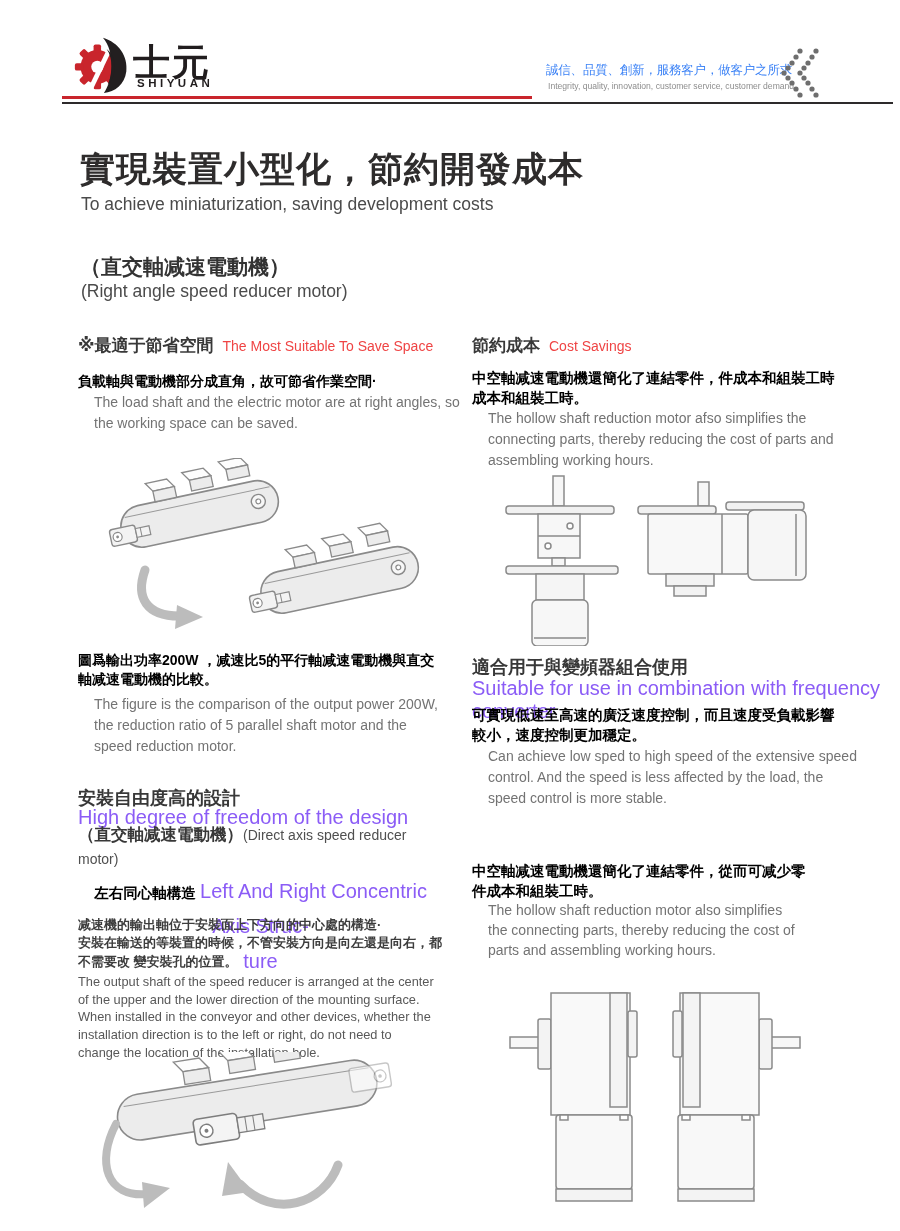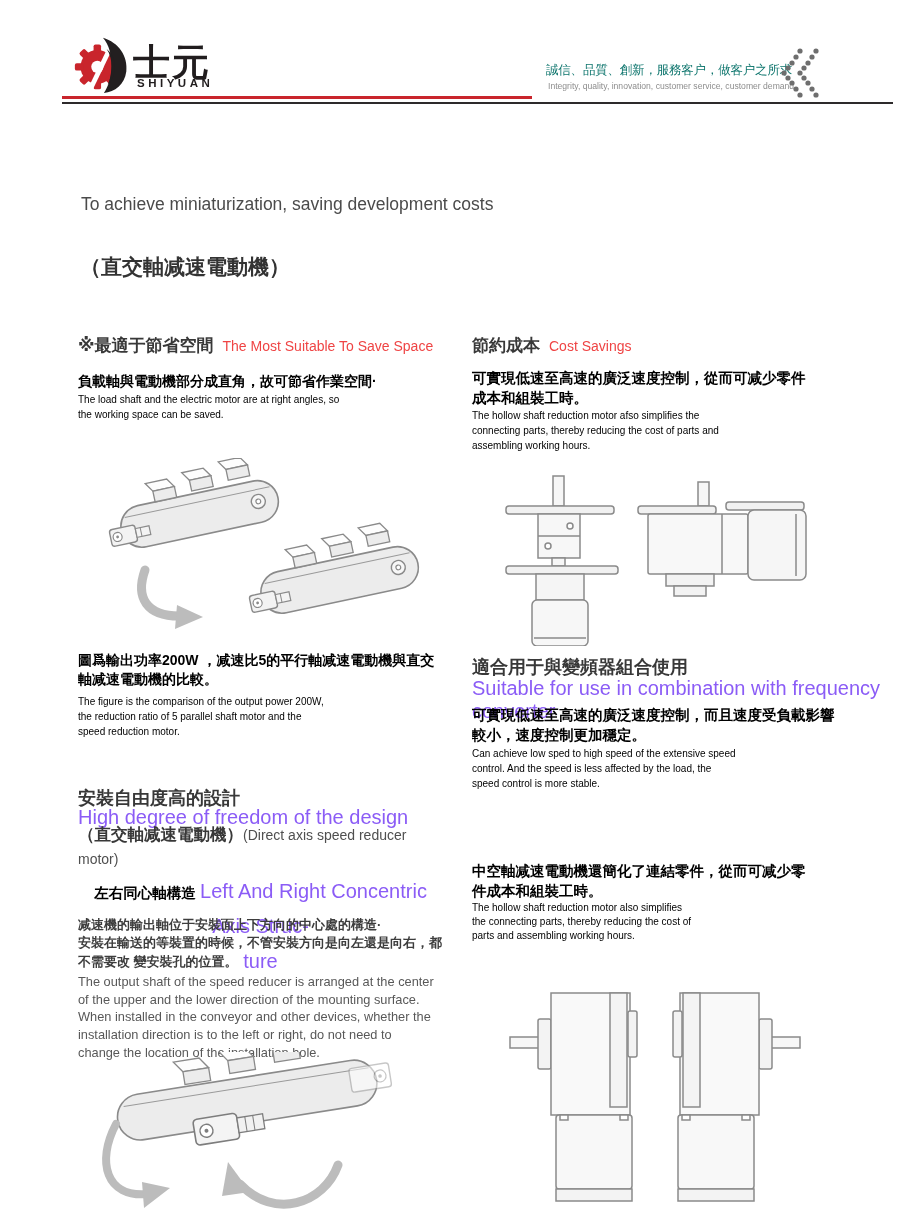--- a/index.html
+++ b/index.html
@@ -4,38 +4,38 @@
 <style>
   html,body{margin:0;padding:0;background:#fff;}
   .page{position:relative;width:900px;height:1231px;background:#fff;overflow:hidden;
         font-family:"Liberation Sans","DejaVu Sans",sans-serif;color:#3f3f3f;}
   .abs{position:absolute;}
   .pre{white-space:pre-line;}
 
   
   .logo-cn{font-size:37px;font-weight:bold;color:#211d1e;letter-spacing:2px;}
   .logo-en{font-size:11.5px;font-weight:bold;color:#211d1e;letter-spacing:3.5px;}
-  .slogan-cn{font-size:12.5px;color:#0f766e;letter-spacing:-0.2px;}
+  .slogan-cn{font-size:12.5px;color:#3b82f6;letter-spacing:-0.2px;}
   .slogan-en{font-size:8.6px;color:#8d8d8d;}
   .rule-red{background:#c9252c;height:3px;}
   .rule-black{background:#2d2a2b;height:2px;}
 
   
   .main-title-cn{font-size:35px;font-weight:bold;color:#2e2c2c;letter-spacing:1px;}
   .main-title-en{font-size:17.5px;color:#4b4b4b;}
   .sub-title-cn{font-size:21px;font-weight:bold;color:#333;}
   .sub-title-en{font-size:17.5px;color:#4b4b4b;}
 
   
   .h-cn{font-size:17px;font-weight:bold;color:#383838;}
   .h-en{font-size:14px;color:#ef4444;margin-left:9px;}
   .h2-cn{font-size:18px;font-weight:bold;color:#383838;}
   .h2-en{font-size:20px;color:#8b5cf6;}
   .body-cn{font-size:14px;font-weight:bold;color:#000000;line-height:1.35;}
-  .body-en{font-size:10px;color:#000000;line-height:1.5;}
+  .body-en{font-size:14px;color:#737373;line-height:1.5;margin-left:16px;}
   .small-cn{font-size:13px;font-weight:bold;color:#3d3d3d;line-height:1.42;}
   .small-en{font-size:12.8px;color:#585858;line-height:1.38;}
   .inline-h-cn{font-size:16.5px;font-weight:bold;color:#383838;}
   .inline-h-en{font-size:14px;color:#4f4f4f;}
   .mix{line-height:1.75;text-align:center;}
 
   svg{display:block;}
 </style>
 </head>
 <body>
@@ -85,23 +85,25 @@
       <circle cx="23" cy="31" r="2.6"></circle>
         <circle cx="27" cy="36" r="2.6"></circle>
       <circle cx="31" cy="42" r="2.6"></circle>
         <circle cx="35" cy="48" r="2.6"></circle>
     </g>
   </svg>
 
   <div class="abs rule-red" style="left:62px;top:96px;width:470px;"></div>
   <div class="abs rule-black" style="left:62px;top:102px;width:831px;"></div>
 
+  <div class="abs main-title-cn" style="left:80px;top:146px;">實現裝置小型化，節約開發成本</div>
   <div class="abs main-title-en" style="left:81px;top:194px;">To achieve miniaturization, saving development costs</div>
 
   <div class="abs sub-title-cn" style="left:80px;top:253px;">（直交軸减速電動機）</div>
+  <div class="abs sub-title-en" style="left:81px;top:281px;">(Right angle speed reducer motor)</div>
 
   <div class="abs" style="left:78px;top:334px;">
     <span class="h-cn">※最適于節省空間</span><span class="h-en">The Most Suitable To Save Space</span>
   </div>
   <div class="abs body-cn" style="left:78px;top:372px;width:360px;">負載軸與電動機部分成直角，故可節省作業空間·</div>
   <div class="abs body-en pre" style="left:78px;top:392px;width:370px;">The load shaft and the electric motor are at right angles, so
 the working space can be saved.</div>
 
   <svg class="abs" style="left:95px;top:458px;" width="335" height="185" viewBox="0 0 335 185">
     <defs>
@@ -197,21 +199,21 @@
     </g>
     <path d="M34,72 C14,110 24,146 66,142" fill="none" stroke="#bcbcbc" stroke-width="8" stroke-linecap="round"></path>
     <polygon points="60,130 88,136 62,156" fill="#bcbcbc"></polygon>
     <path d="M256,113 C242,152 192,168 158,132" fill="none" stroke="#bcbcbc" stroke-width="9" stroke-linecap="round"></path>
     <polygon points="168,140 146,110 140,144" fill="#bcbcbc"></polygon>
   </svg>
 
   <div class="abs" style="left:472px;top:334px;">
     <span class="h-cn">節約成本</span><span class="h-en">Cost Savings</span>
   </div>
-  <div class="abs body-cn pre" style="left:472px;top:369px;width:400px;font-size:14.5px;">可實現低速至高速的廣泛速度控制，從而可减少零件
+  <div class="abs body-cn pre" style="left:472px;top:369px;width:400px;font-size:14.5px;">中空軸减速電動機還簡化了連結零件，件成本和組裝工時
 成本和組裝工時。</div>
   <div class="abs body-en pre" style="left:472px;top:408px;width:410px;">The hollow shaft reduction motor afso simplifies the
 connecting parts, thereby reducing the cost of parts and
 assembling working hours.</div>
 
   <svg class="abs" style="left:488px;top:468px;" width="320" height="178" viewBox="0 0 320 178">
     <g stroke="#8a8a8a" stroke-width="1.5" fill="#f6f6f6">
       <g transform="translate(18,8)">
         <rect x="47" y="0" width="11" height="30"></rect>
         <rect x="0" y="30" width="108" height="8" rx="3" fill="#f1f1f1"></rect>

